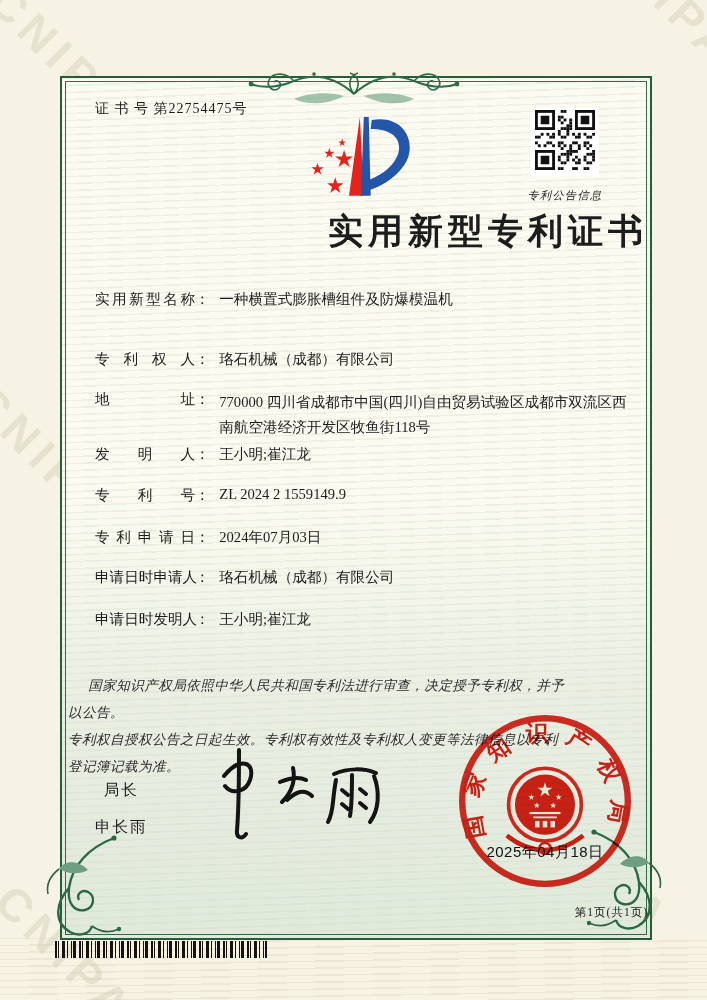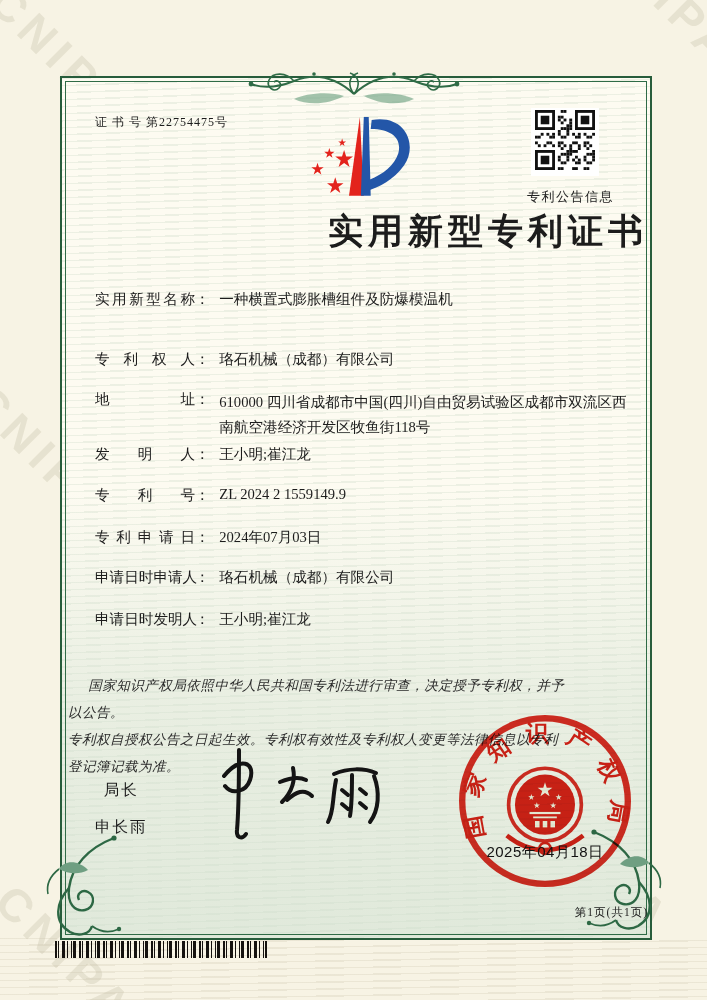--- a/index.html
+++ b/index.html
@@ -41,29 +41,29 @@
       repeating-linear-gradient(178deg, rgba(136,172,142,0.14) 0 1.5px, rgba(255,255,255,0) 1.5px 7px);
     pointer-events:none;
   }
   .bottom-waves{
     position:absolute;left:0;top:938px;width:707px;height:62px;
     background:repeating-linear-gradient(179deg, rgba(203,196,172,0.28) 0 1.5px, rgba(255,255,255,0) 1.5px 7px);
     z-index:0;
   }
   
   .cert-no{
-    position:absolute;left:95px;top:114px;
-    font-size:12px;letter-spacing:1px;z-index:5;
+    position:absolute;left:95px;top:100px;
+    font-size:14px;letter-spacing:1px;z-index:5;
   }
   .logo{position:absolute;left:287px;top:96px;width:128px;height:114px;z-index:5;}
   .qr-wrap{position:absolute;left:527px;top:108px;width:76px;text-align:center;z-index:5;}
   .qr-box{width:64px;height:64px;margin:0 auto;background:#fff;padding:2px;}
   .qr-caption{
-    margin-top:12px;font-size:13px;letter-spacing:1.5px;color:#222;
-    white-space:nowrap;
+    margin-top:12px;font-size:11px;letter-spacing:1.5px;color:#222;
+    font-style:italic;white-space:nowrap;
   }
   .title{
     position:absolute;left:60px;top:208px;width:588px;
     text-align:right;font-size:35px;font-weight:bold;letter-spacing:5px;
     z-index:5;
   }
   
   .fields{position:absolute;left:95px;top:290px;width:520px;font-size:14.6px;z-index:5;}
   .row{position:absolute;left:0;white-space:nowrap;}
   .row .lbl{
@@ -310,21 +310,21 @@
   <div class="row" style="top:0">
     <span class="lbl">实用新型名称</span><span class="colon">：</span>
     <span class="val">一种横置式膨胀槽组件及防爆模温机</span>
   </div>
   <div class="row" style="top:60px">
     <span class="lbl">专利权人</span><span class="colon">：</span>
     <span class="val">珞石机械（成都）有限公司</span>
   </div>
   <div class="row" style="top:100px">
     <span class="lbl">地址</span><span class="colon">：</span>
-    <span class="val wrap">610000 四川省成都市中国(四川)自由贸易试验区成都市双流区西南航空港经济开发区牧鱼街118号</span>
+    <span class="val wrap">770000 四川省成都市中国(四川)自由贸易试验区成都市双流区西南航空港经济开发区牧鱼街118号</span>
   </div>
   <div class="row" style="top:155px">
     <span class="lbl">发明人</span><span class="colon">：</span>
     <span class="val">王小明;崔江龙</span>
   </div>
   <div class="row" style="top:196px">
     <span class="lbl">专利号</span><span class="colon">：</span>
     <span class="val">ZL 2024 2 1559149.9</span>
   </div>
   <div class="row" style="top:238px">

